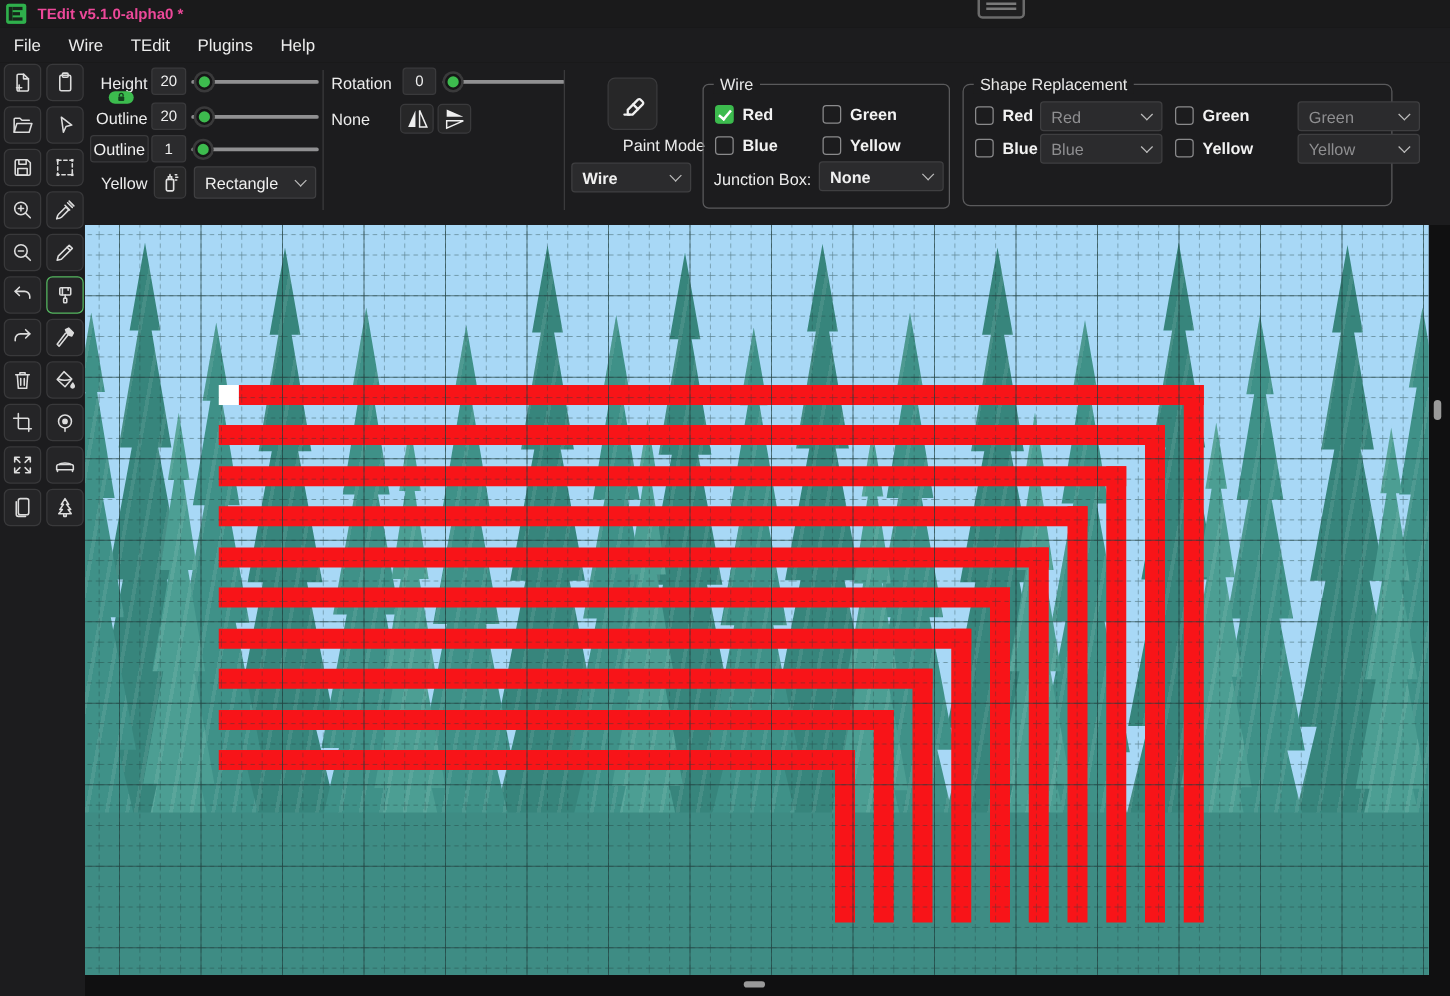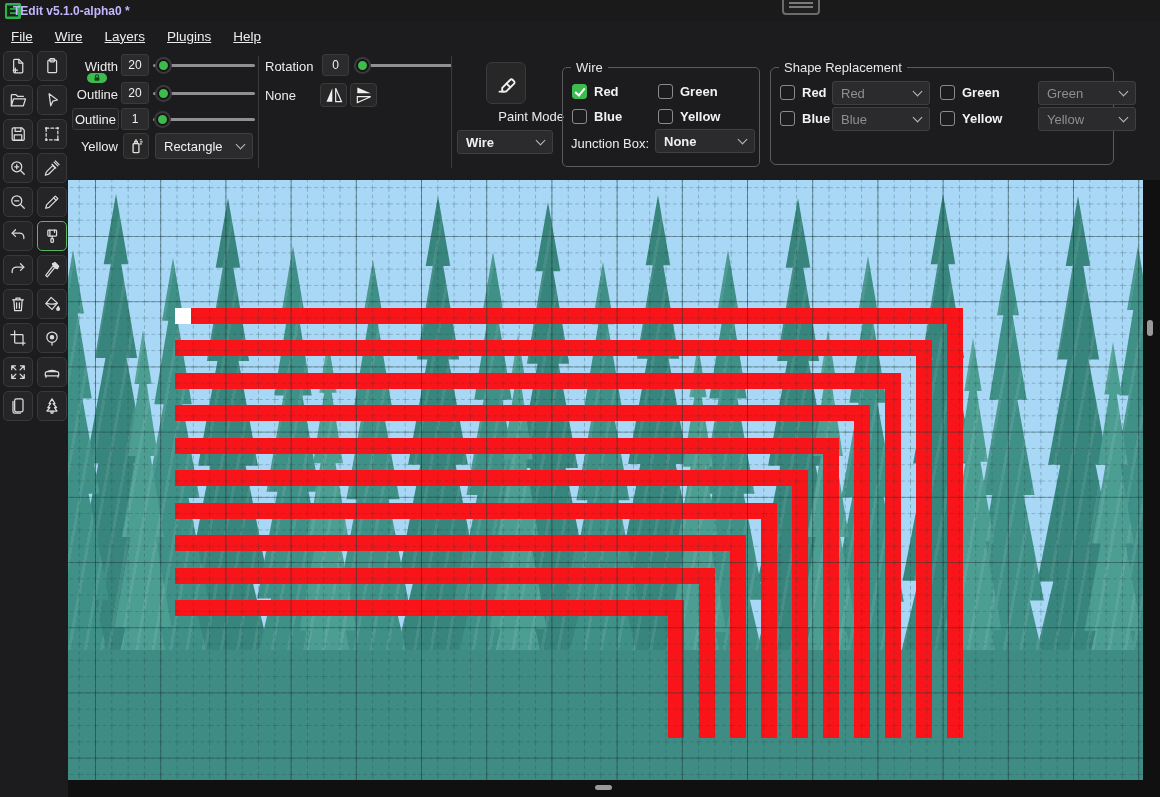--- a/index.html
+++ b/index.html
@@ -3,24 +3,24 @@
 <meta charset="utf-8">
 <style>
   html,body{margin:0;padding:0;background:#101011;}
   body{width:1160px;height:797px;position:relative;overflow:hidden;
        font-family:"Liberation Sans",sans-serif;color:#ececec;
        -webkit-font-smoothing:antialiased;}
   .abs{position:absolute;}
   
   #titlebar{left:0;top:0;width:1160px;height:22px;background:#1a1a1b;}
   #app-icon{left:5px;top:3px;width:16px;height:16px;border-radius:2px;background:#2fb04c;}
-  #window-title{left:13px;top:4px;font-size:12px;font-weight:700;color:#c4b5fd;}
+  #window-title{left:30px;top:4px;font-size:12px;font-weight:700;color:#ec4899;}
   #drag-pill{left:782px;top:-8px;width:34px;height:19px;border:2px solid #6b6b6b;border-radius:4px;background:#1f1f20;}
   #drag-pill i{position:absolute;left:5px;right:5px;height:2px;background:#7a7a7a;}
-  #menubar{left:0;top:22px;width:1160px;height:28px;background:#1c1c1e;display:flex;align-items:center;padding-left:8px;box-sizing:border-box;gap:16px;text-decoration:underline;}
+  #menubar{left:0;top:22px;width:1160px;height:28px;background:#1c1c1e;display:flex;align-items:center;padding-left:8px;box-sizing:border-box;gap:16px;}
   .menu-item{font-size:13.5px;color:#ececec;padding:2px 3px;cursor:default;}
   
   .btn{background:#272728;border:1px solid #3a3a3c;border-radius:4px;box-sizing:border-box;
        display:flex;align-items:center;justify-content:center;}
   .valuebox{background:#2b2b2d;border:1px solid #3a3a3c;border-radius:3px;box-sizing:border-box;
        font-size:12px;color:#f0f0f0;display:flex;align-items:center;justify-content:center;}
   .dropdown{background:#2b2b2d;border:1px solid #3f3f41;border-radius:3px;box-sizing:border-box;
        font-size:13px;color:#f0f0f0;display:flex;align-items:center;padding:0 8px;justify-content:space-between;}
   .dropdown .chev{width:6px;height:6px;border-right:1.6px solid #bdbdbd;border-bottom:1.6px solid #bdbdbd;
        transform:rotate(45deg);margin-left:8px;margin-top:-3px;flex:none;}
@@ -73,21 +73,21 @@
   <span id="window-title" class="abs">TEdit v5.1.0-alpha0 *</span>
 </div>
 <div id="drag-pill" class="abs">
   <i style="top:8px"></i>
     <i style="top:12px"></i>
 </div>
 
 <div id="menubar" class="abs">
     <div class="menu-item">File</div>
     <div class="menu-item">Wire</div>
-    <div class="menu-item">Layers</div>
+    <div class="menu-item">TEdit</div>
     <div class="menu-item">Plugins</div>
     <div class="menu-item">Help</div>
   </div>
 
 <div id="sidebar" class="abs">
   <div id="tool-grid">
       <div class="tool-btn">
         <svg width="20" height="20" viewBox="0 0 24 24">
           <path d="M13 4 H8 a1.2 1.2 0 0 0 -1.2 1.2 V19 a1.2 1.2 0 0 0 1.2 1.2 h8.5 a1.2 1.2 0 0 0 1.2-1.2 V8.5 z"></path>
           <path d="M13 4 v4.5 h4.7"></path>
@@ -228,21 +228,21 @@
         <svg width="20" height="20" viewBox="0 0 24 24">
           <path d="M12 3.5 L8.5 9 h2 L7 14 h2.5 L6 18 h12 L15 14 h2.5 L13.5 9 h2 z"></path>
           <path d="M10.8 18 v2.5 h2.4 V18"></path>
         </svg>
       </div>
     </div>
 </div>
 
 <div id="toolbar" class="abs">
 
-  <div class="abs lbl r" style="left:6px;top:9px;width:44px">Width</div>
+  <div class="abs lbl r" style="left:6px;top:9px;width:44px">Height</div>
   <div class="abs" style="left:19px;top:23px;width:20px;height:10px;border-radius:5px;background:#3cbb4e">
     <svg width="20" height="10" viewBox="0 0 20 10" style="display:block">
       <rect x="7.6" y="4.2" width="4.8" height="3.6" rx="0.8" fill="#14401f"></rect>
       <path d="M8.5 4.2 V3.2 a1.5 1.5 0 0 1 3 0 V4.2" stroke="#14401f" stroke-width="1.1" fill="none"></path>
     </svg>
   </div>
   <div class="abs valuebox" style="left:53px;top:4px;width:28px;height:22px">20</div>
   <div class="abs slider-track" style="left:85px;top:14px;width:102px"></div>
   <div class="abs slider-thumb" style="left:89px;top:9px"></div>
 

